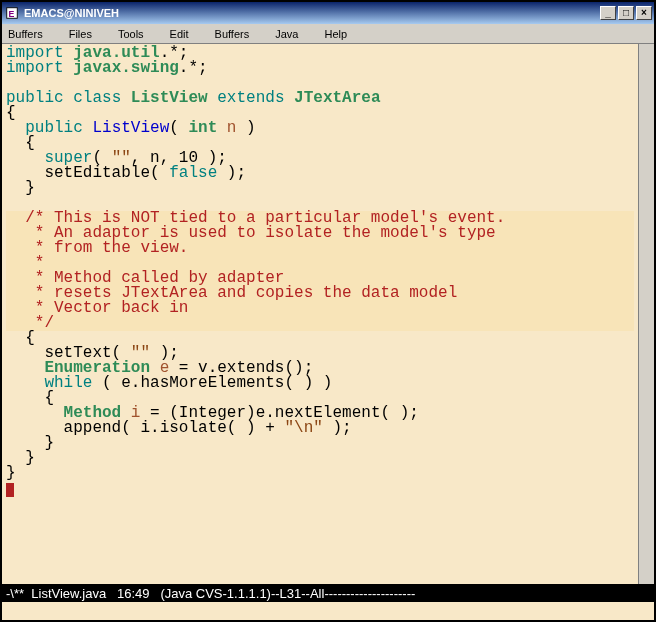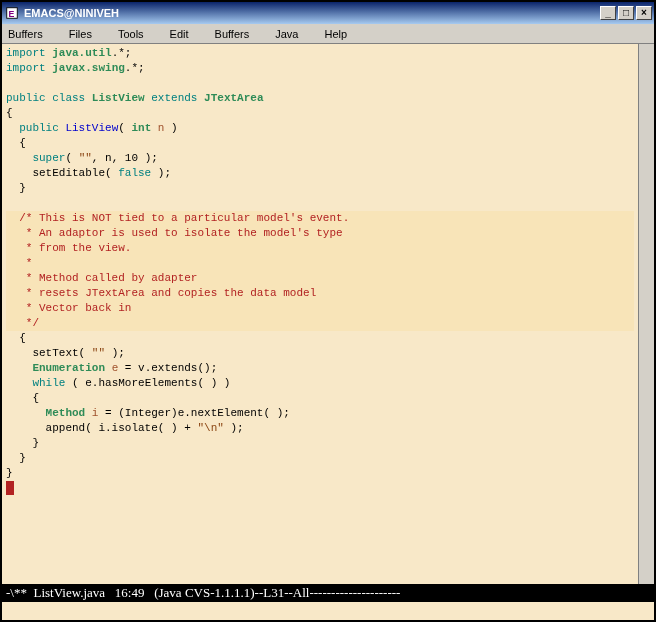--- a/index.html
+++ b/index.html
@@ -7,23 +7,23 @@
 .window { width: 656px; height: 622px; border: 2px solid #000; background: #d4d0c8; display: flex; flex-direction: column; }
 .titlebar { height: 22px; background: linear-gradient(#0a246a, #a6caf0); color: #fff; display: flex; align-items: center; padding: 0 2px; font-family: Tahoma, sans-serif; font-size: 11px; font-weight: bold; }
 .titlebar-icon { width: 16px; height: 16px; margin-right: 4px; display: flex; align-items: center; justify-content: center; }
 .titlebar-icon svg { width: 14px; height: 14px; }
 .titlebar-title { flex: 1; }
 .titlebar-btns { display: flex; gap: 2px; }
 .tb-btn { width: 16px; height: 14px; background: #d4d0c8; border: 1px solid #fff; border-right-color: #404040; border-bottom-color: #404040; font-family: Arial; font-size: 10px; line-height: 12px; text-align: center; cursor: pointer; color: #000; font-weight: bold; }
 .menubar { height: 20px; background: #d4d0c8; display: flex; align-items: center; padding: 0 6px; font-family: Tahoma, sans-serif; font-size: 11px; gap: 26px; border-bottom: 1px solid #808080; }
 .menu-item { cursor: pointer; }
 .content { flex: 1; display: flex; overflow: hidden; }
-.editor { flex: 1; background: #f8e8c8; font-family: "Courier New", monospace; font-size: 11px; line-height: 15px; padding: 2px 4px; white-space: pre; overflow: hidden; position: relative; }
+.editor { flex: 1; background: #f8e8c8; font-family: "Courier New", monospace; font-size: 16px; line-height: 15px; padding: 2px 4px; white-space: pre; overflow: hidden; position: relative; }
 .scrollbar { width: 16px; background: #d4d0c8; border-left: 1px solid #808080; }
-.modeline { height: 18px; background: #000; color: #fff; font-family: Liberation Serif, serif; font-size: 13px; padding: 1px 4px; display: flex; align-items: center; white-space: pre; overflow: hidden; }
+.modeline { height: 18px; background: #000; color: #fff; font-family: Liberation Sans, sans-serif; font-size: 13px; padding: 1px 4px; display: flex; align-items: center; white-space: pre; overflow: hidden; }
 .minibuf { height: 18px; background: #f8e8c8; }
 .kw { color: #008080; }
 .pkg { color: #2e8b57; font-weight: bold; }
 .typ { color: #2e8b57; font-weight: bold; }
 .fn { color: #0000cd; }
 .str { color: #8b4513; }
 .const { color: #008080; }
 .comment { color: #b22222; }
 .var { color: #a0522d; }
 .comment-bg { background: #f8e4b8; display: inline-block; width: 100%; }

